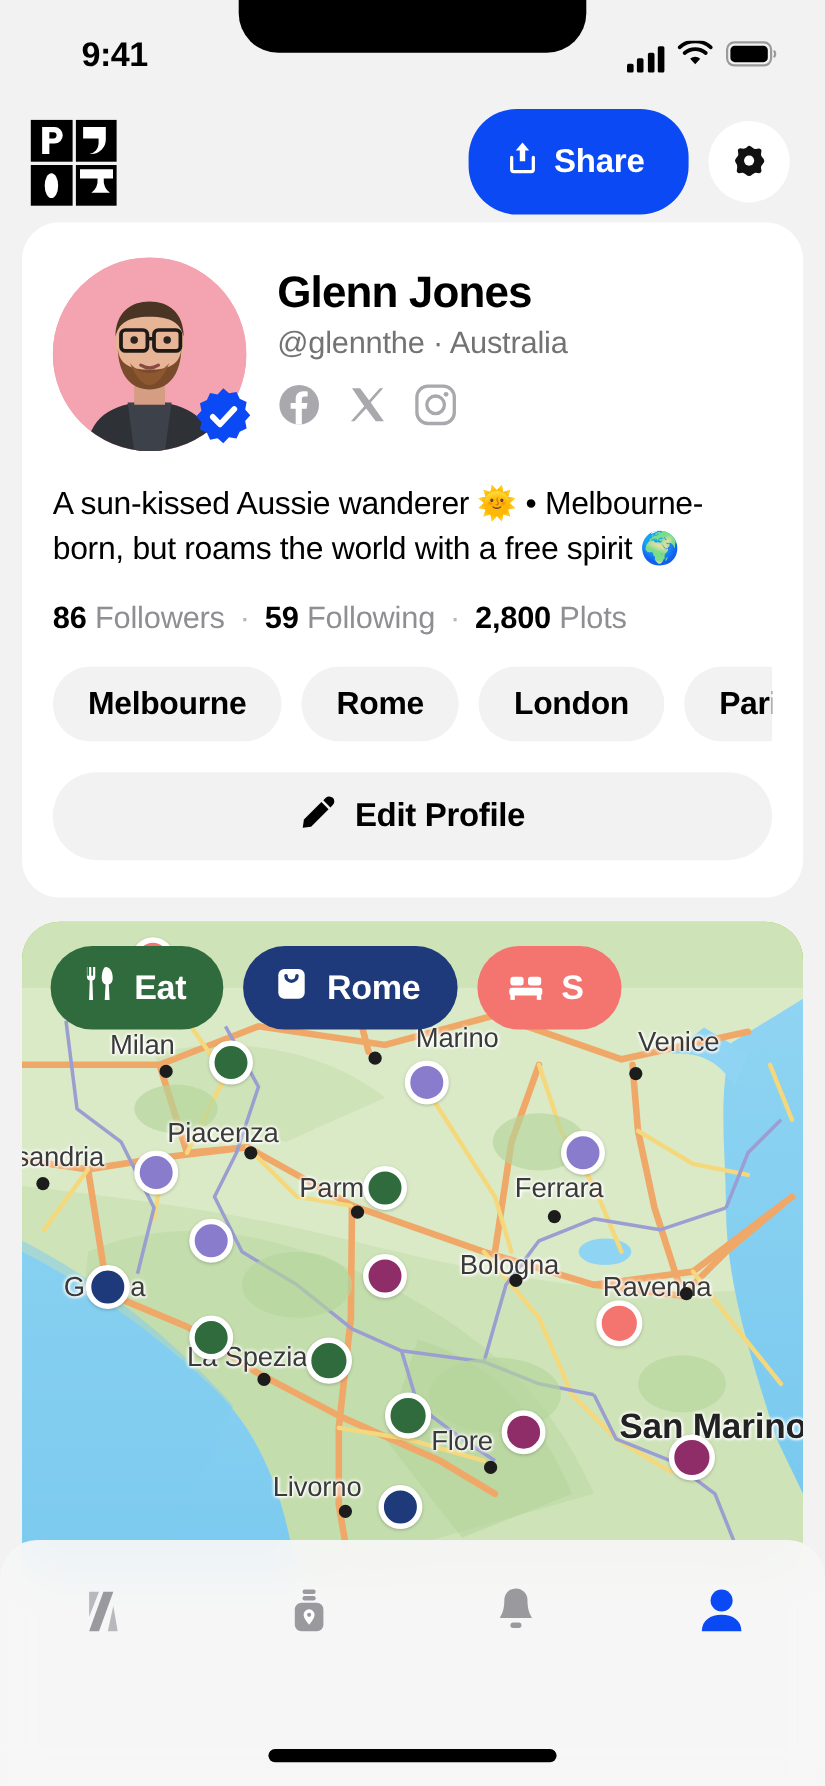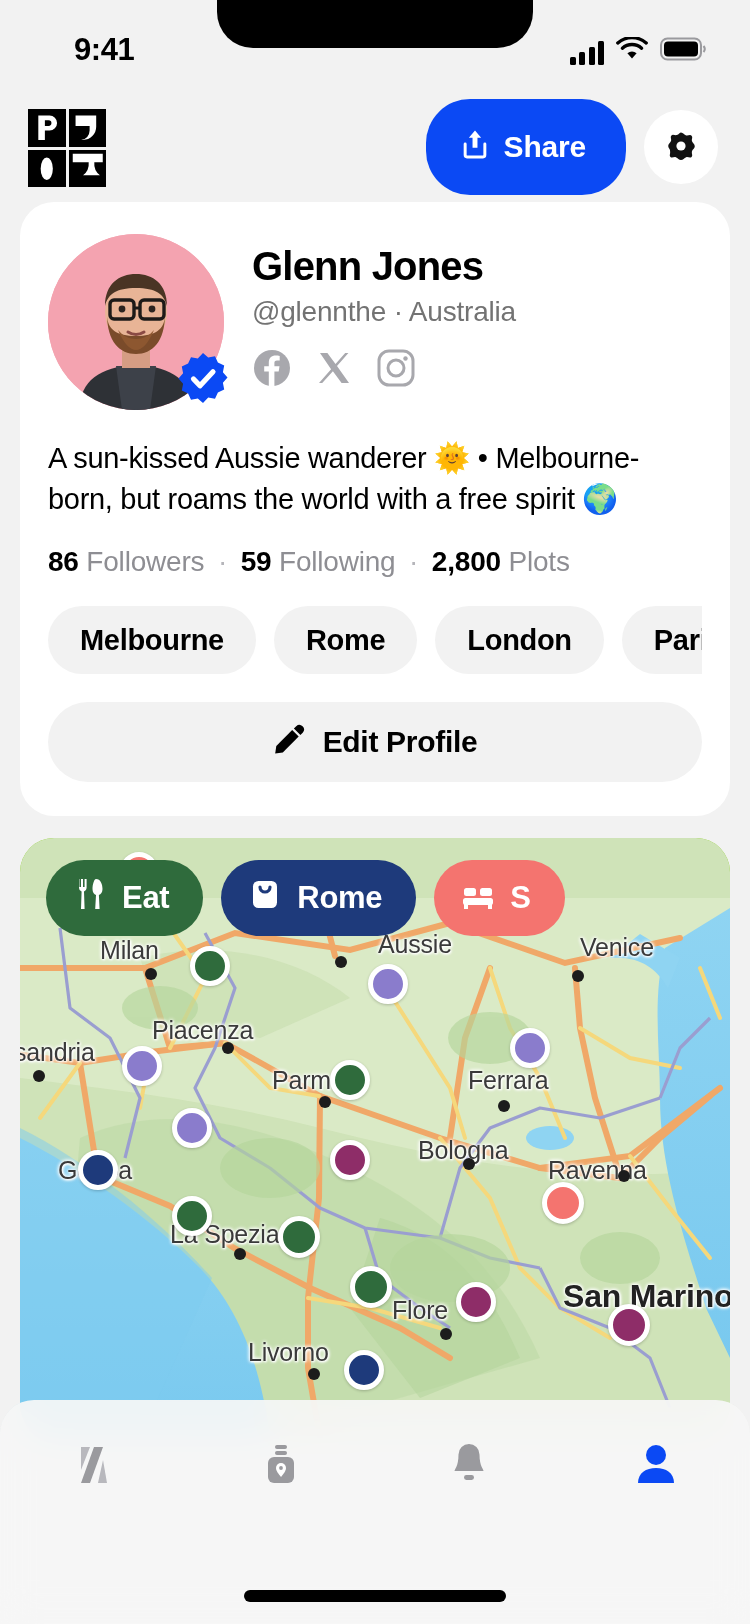--- a/index.html
+++ b/index.html
@@ -604,21 +604,21 @@
           <rect x="2" y="27" width="4" height="5" fill="#fff"></rect>
           <rect x="26" y="27" width="4" height="5" fill="#fff"></rect>
         </svg>
       </span>
       <span>S</span>
     </button>
   </div>
 
   <div id="map-labels">
       <div class="map-label" style="left: 80px; top: 98px;">Milan</div>
-      <div class="map-label" style="left: 358px; top: 92px;">Aussie</div>
+      <div class="map-label" style="left: 358px; top: 92px;">Marino</div>
       <div class="map-label" style="left: 560px; top: 95px;">Venice</div>
       <div class="map-label" style="left: 132px; top: 178px;">Piacenza</div>
       <div class="map-label" style="left: -6px; top: 200px;">sandria</div>
       <div class="map-label" style="left: 252px; top: 228px;">Parm</div>
       <div class="map-label" style="left: 448px; top: 228px;">Ferrara</div>
       <div class="map-label" style="left: 398px; top: 298px;">Bologna</div>
       <div class="map-label" style="left: 528px; top: 318px;">Ravenna</div>
       <div class="map-label" style="left: 38px; top: 318px;">Genoa</div>
       <div class="map-label" style="left: 150px; top: 382px;">La Spezia</div>
       <div class="map-label" style="left: 372px; top: 458px;">Flore</div>

